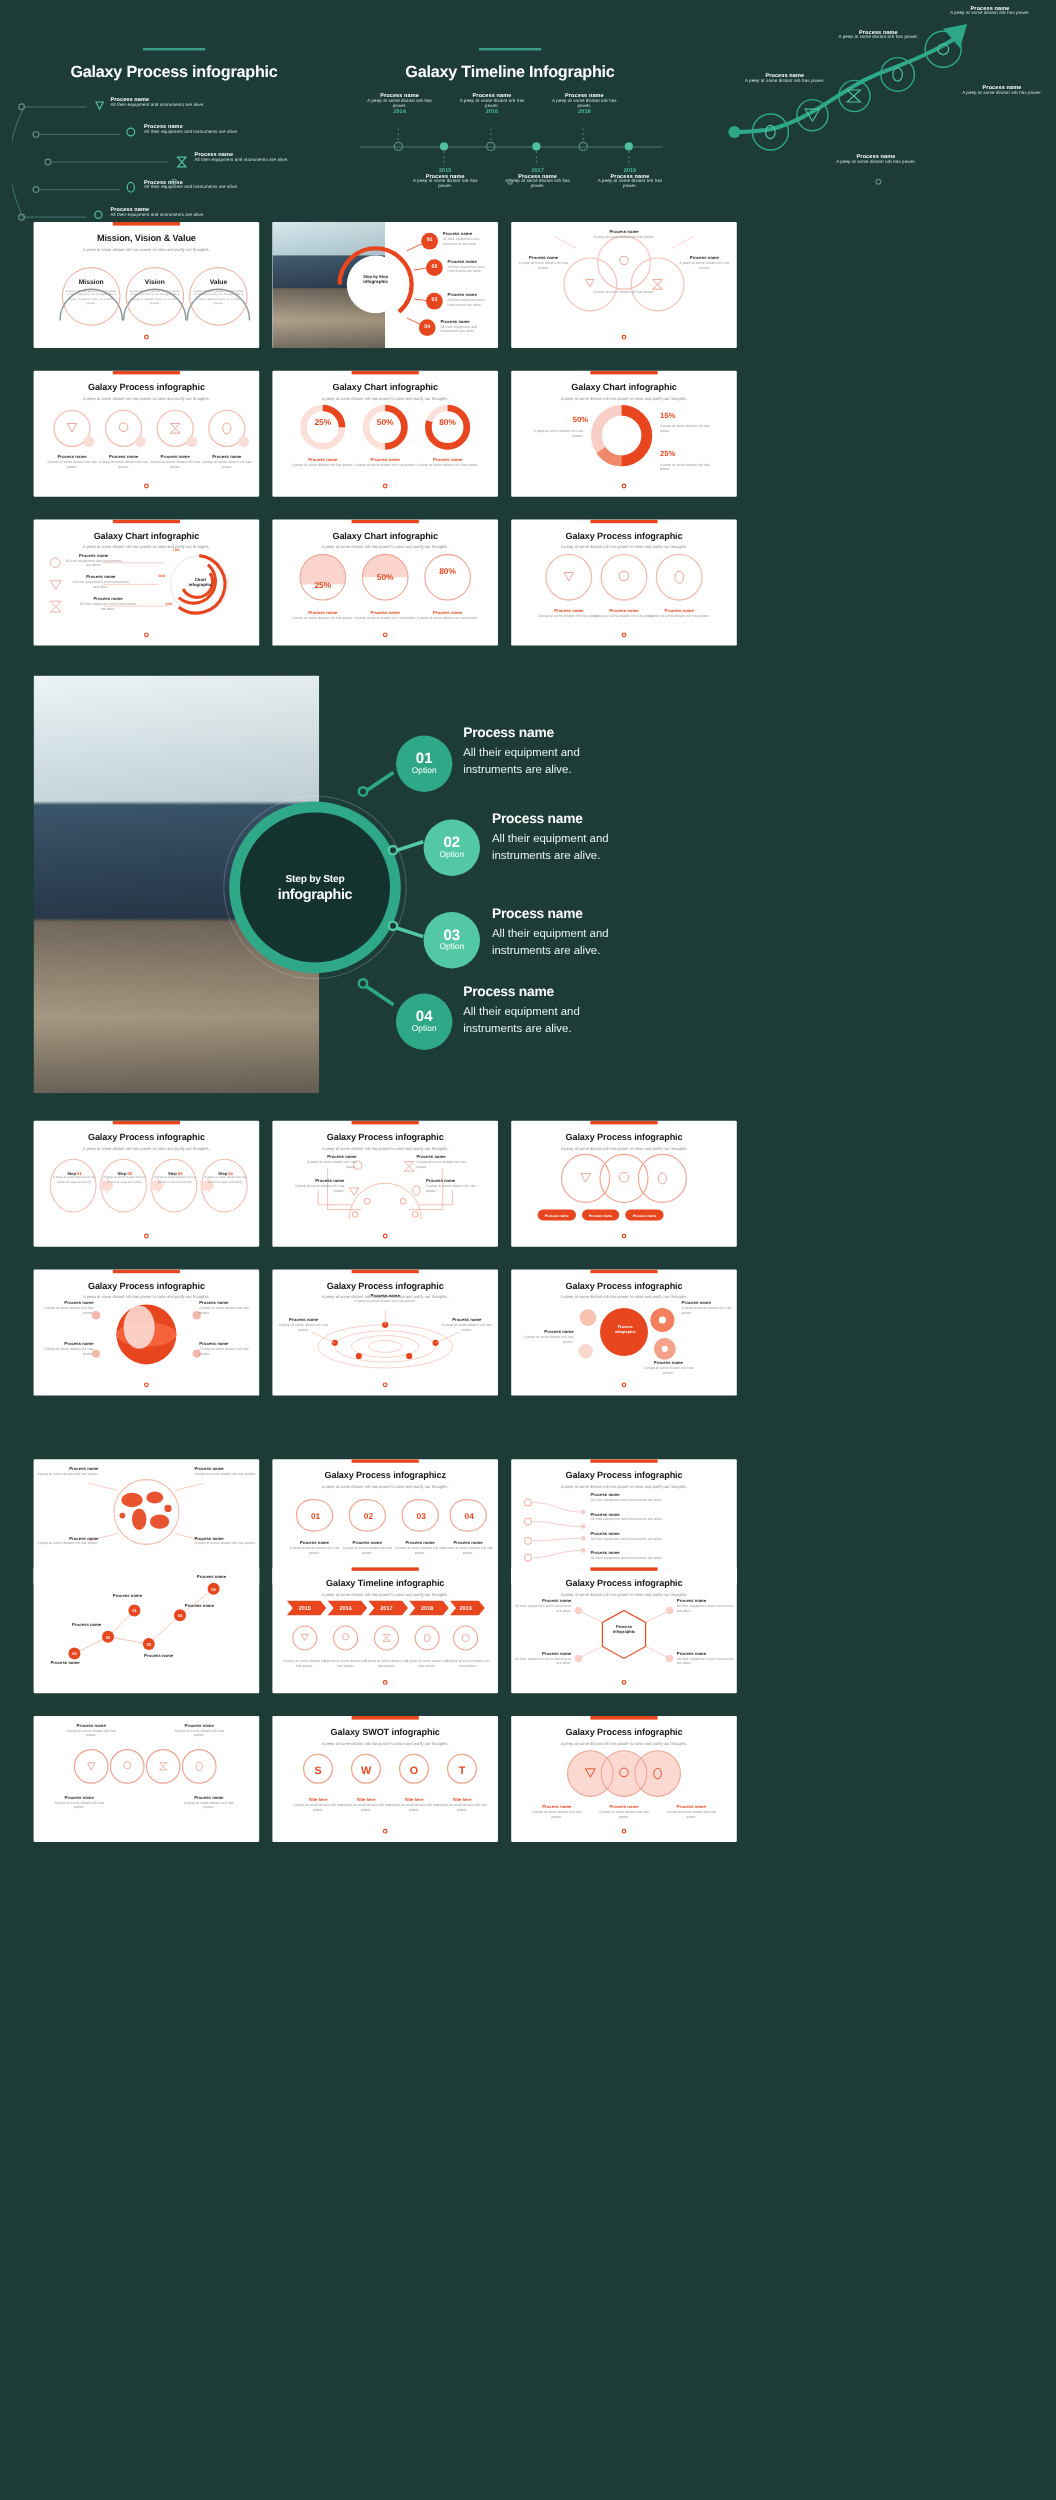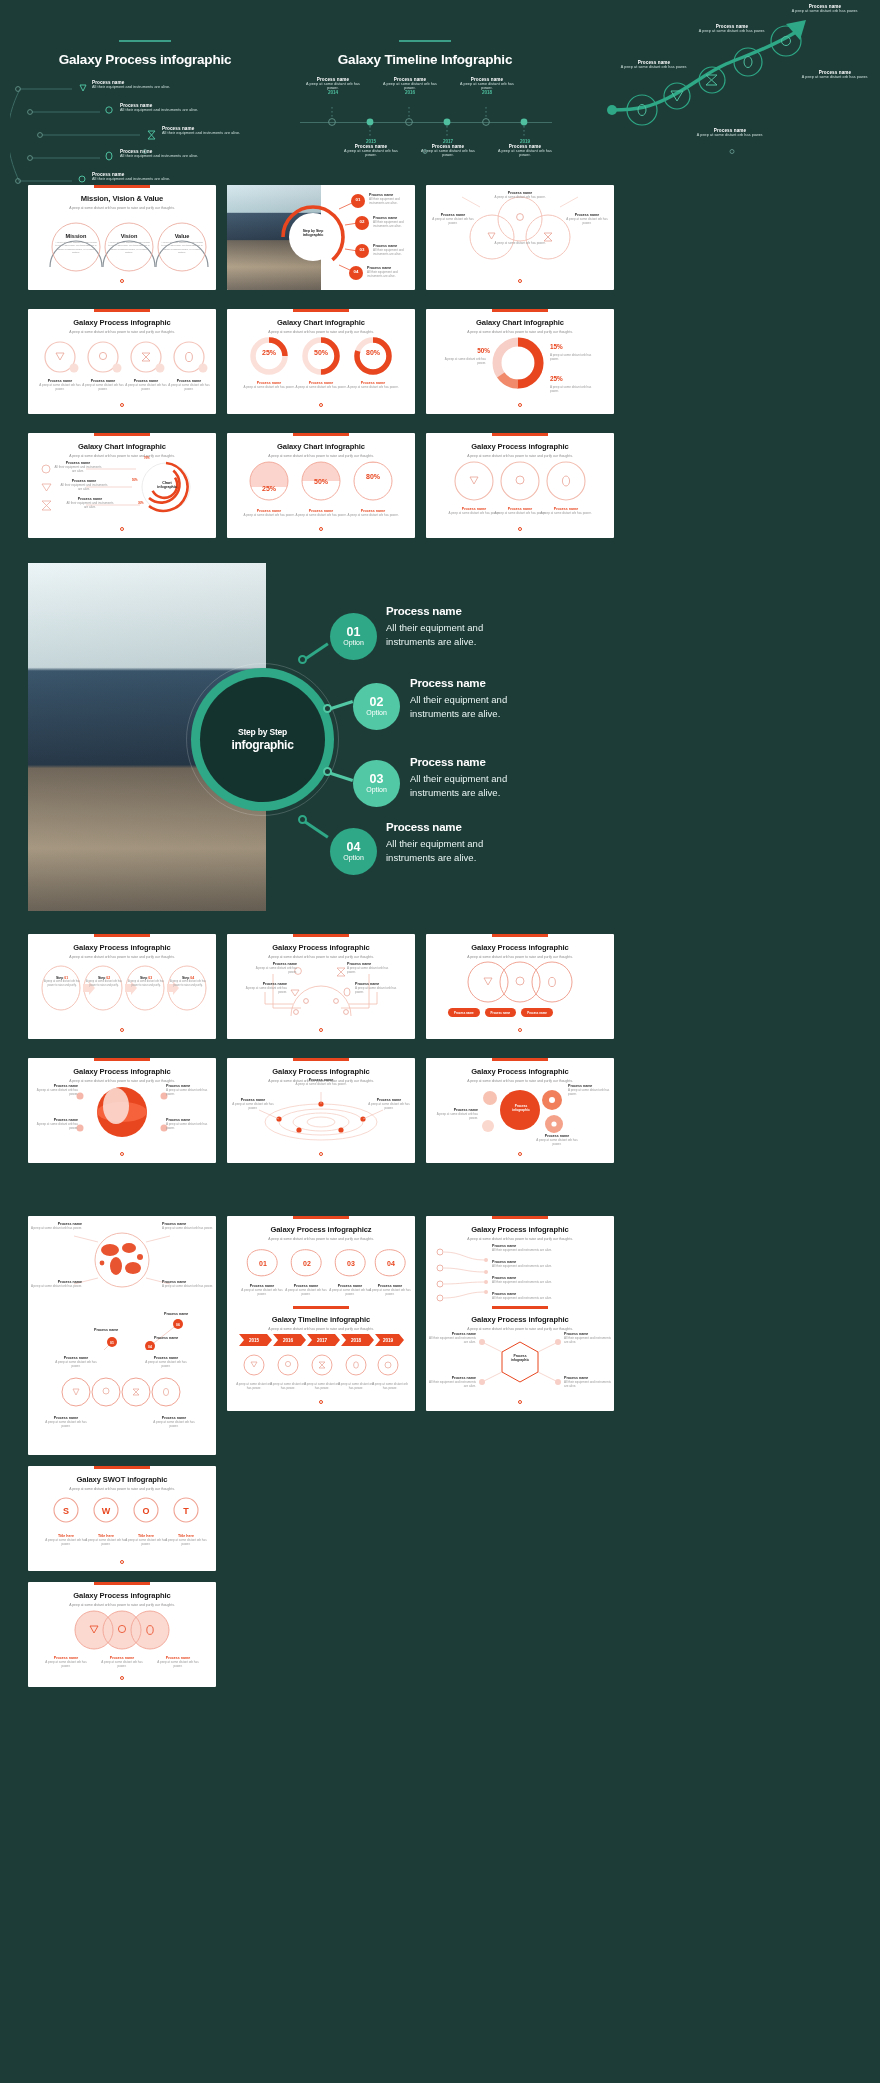--- a/index.html
+++ b/index.html
@@ -1169,21 +1169,21 @@
         </div>
         <div style="position:absolute;left:138px;top:44px;width:48px">
           <div class="pn-r">Process name</div>
           <div class="pd-r">All their equipment and instruments are alive.</div>
         </div>
       </div>
       <div class="s-foot"></div>
     </div>
   </div>
 
-  <div class="grid" style="top:1350px;flex-direction:column;">
+  <div class="grid" style="top:1430px;">
 
     <div class="slide">
       <div class="s-body" style="top:12px">
         <svg width="188" height="40" style="position:absolute;left:0;top:10px">
           <g fill="none" stroke="#f0a494" stroke-width="1">
             <circle cx="48" cy="20" r="14"></circle>
               <circle cx="78" cy="20" r="14"></circle>
             <circle cx="108" cy="20" r="14"></circle>
               <circle cx="138" cy="20" r="14"></circle>
           </g>

